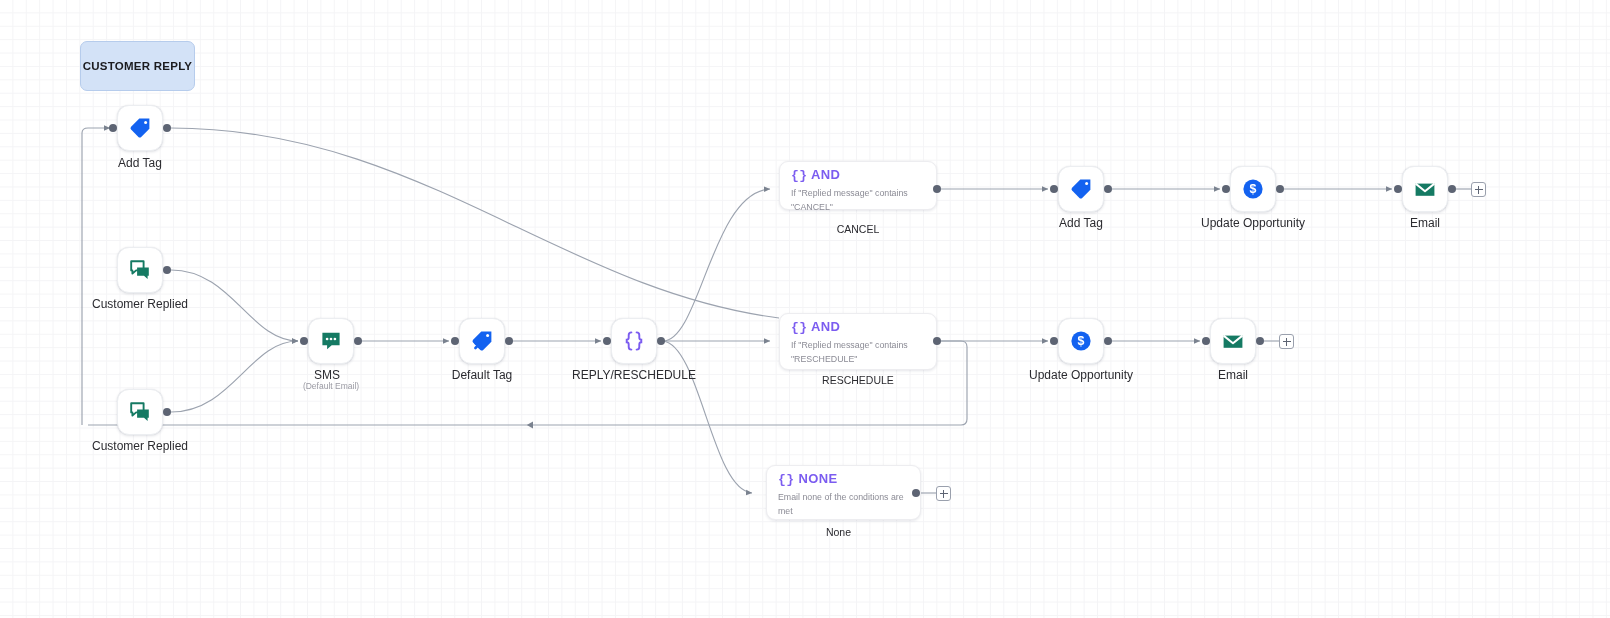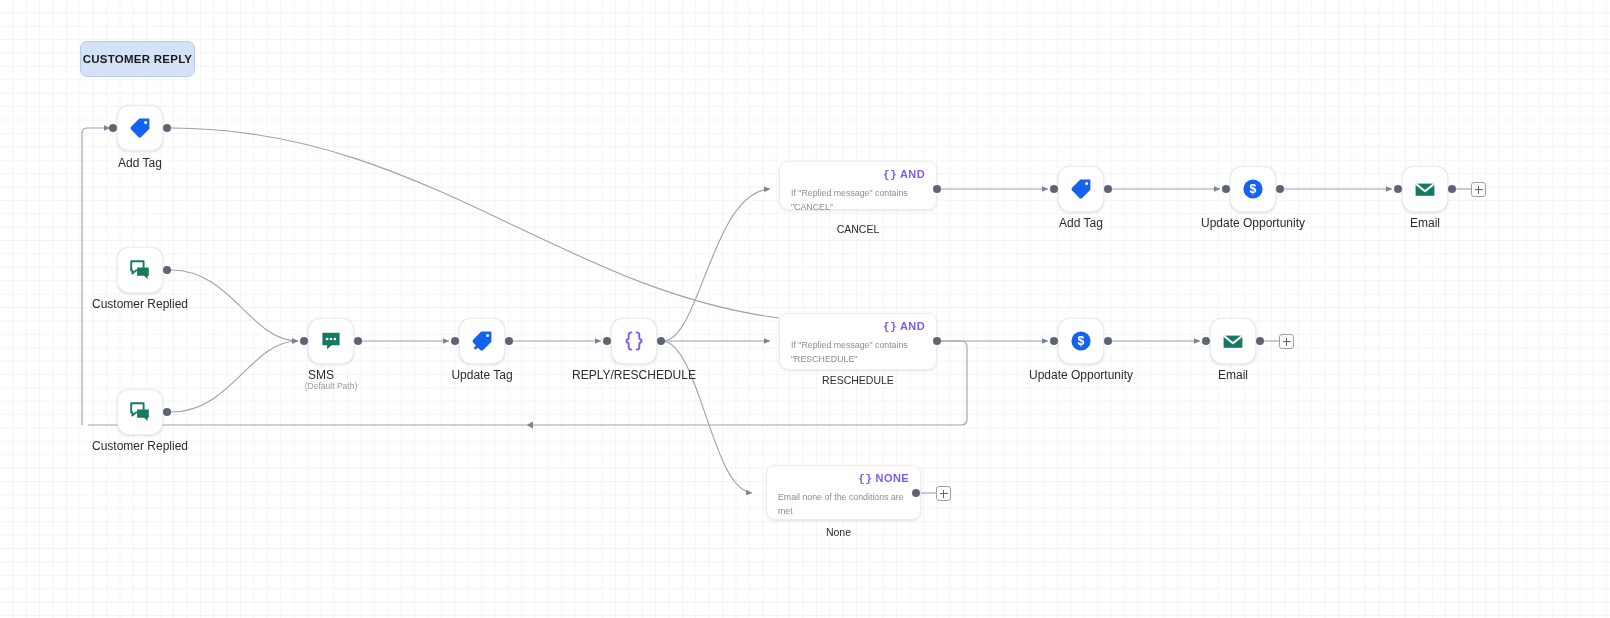--- a/index.html
+++ b/index.html
@@ -23,21 +23,21 @@
   #edges {
     position: absolute; left: 0; top: 0;
     width: 1610px; height: 618px;
     pointer-events: none;
   }
 
   
   .trigger-chip {
     position: absolute;
     left: 80px; top: 41px;
-    width: 115px; height: 36px;
+    width: 115px; height: 50px;
     background: #d3e2f7;
     border: 1px solid #b6ccec;
     border-radius: 7px;
     display: flex; align-items: center; justify-content: center;
   }
   .trigger-chip .label {
     font-size: 11.5px;
     font-weight: bold;
     letter-spacing: .25px;
     color: #1b1b1f;
@@ -75,27 +75,26 @@
   
   .cond {
     position: absolute;
     background: #ffffff;
     border: 1px solid #ededf0;
     border-radius: 9px;
     box-shadow: 0 1px 3px rgba(20,30,60,.11);
     padding: 8px 11px 9px 11px;
   }
   .cond .op {
-    font-size: 11px;
+    font-size: 13px;
     font-weight: bold;
     color: #7b5cf0;
     letter-spacing: .4px;
     margin-bottom: 6px;
     line-height: 9px;
-    text-align: right;
   }
   .cond .op .braces { font-family: "Liberation Mono", monospace; font-weight: bold; }
   .cond .expr {
     font-size: 8.8px;
     color: #8b8b95;
     line-height: 14px;
     white-space: pre-line;
   }
   .cond-label {
     position: absolute;
@@ -212,33 +211,33 @@
   <span class="port" style="left:163px; top:408px;"></span>
 
   <div class="node" style="left:308px; top:318px;">
     <svg class="glyph" viewBox="0 0 24 24">
       <path d="M3.4 3.8h17.2v12.4h-7.9l-4.6 4.1v-4.1H3.4V3.8z" fill="#157a63"></path>
       <circle cx="8.1" cy="10" r="1.35" fill="#ffffff"></circle>
       <circle cx="12" cy="10" r="1.35" fill="#ffffff"></circle>
       <circle cx="15.9" cy="10" r="1.35" fill="#ffffff"></circle>
     </svg>
   </div>
-  <div class="node-label" style="left:248px; top:369px; width:146px;">SMS</div>
-  <div class="node-sublabel" style="left:258px; top:381px; width:146px;">(Default Path)</div>
+  <div class="node-label" style="left:254px; top:369px; width:146px;">SMS</div>
+  <div class="node-sublabel" style="left:258px; top:381px; width:146px;">(Default Email)</div>
   <span class="port" style="left:300px; top:337px;"></span>
   <span class="port" style="left:354px; top:337px;"></span>
 
   <div class="node" style="left:459px; top:318px;">
     <svg class="glyph" viewBox="0 0 24 24">
       <path d="M11.3 2.6 3.1 10.8a2 2 0 0 0 0 2.8l7.3 7.3a2 2 0 0 0 2.8 0l8.2-8.2V2.6H11.3z" fill="#1362f0"></path>
       <circle cx="17.6" cy="6.5" r="1.5" fill="#ffffff"></circle>
       <path d="M5.4 14.1 10.3 19M10.3 14.1 5.4 19" stroke="#1362f0" stroke-width="2.6" stroke-linecap="round"></path>
     </svg>
   </div>
-  <div class="node-label" style="left:409px; top:369px; width:146px;">Update Tag</div>
+  <div class="node-label" style="left:409px; top:369px; width:146px;">Default Tag</div>
   <span class="port" style="left:451px; top:337px;"></span>
   <span class="port" style="left:505px; top:337px;"></span>
 
   <div class="node" style="left:611px; top:318px;">
     <text></text>
     <svg class="glyph" viewBox="0 0 24 24">
       <path d="M9.4 3.4c-2.2 0-2.7 1.1-2.7 2.6v2.6c0 1.4-.6 2.2-2 2.2v2.4c1.4 0 2 .8 2 2.2v2.6c0 1.5.5 2.6 2.7 2.6" fill="none" stroke="#7b5cf0" stroke-width="1.9" stroke-linecap="round"></path>
       <path d="M14.6 3.4c2.2 0 2.7 1.1 2.7 2.6v2.6c0 1.4.6 2.2 2 2.2v2.4c-1.4 0-2 .8-2 2.2v2.6c0 1.5-.5 2.6-2.7 2.6" fill="none" stroke="#7b5cf0" stroke-width="1.9" stroke-linecap="round"></path>
     </svg>
   </div>

